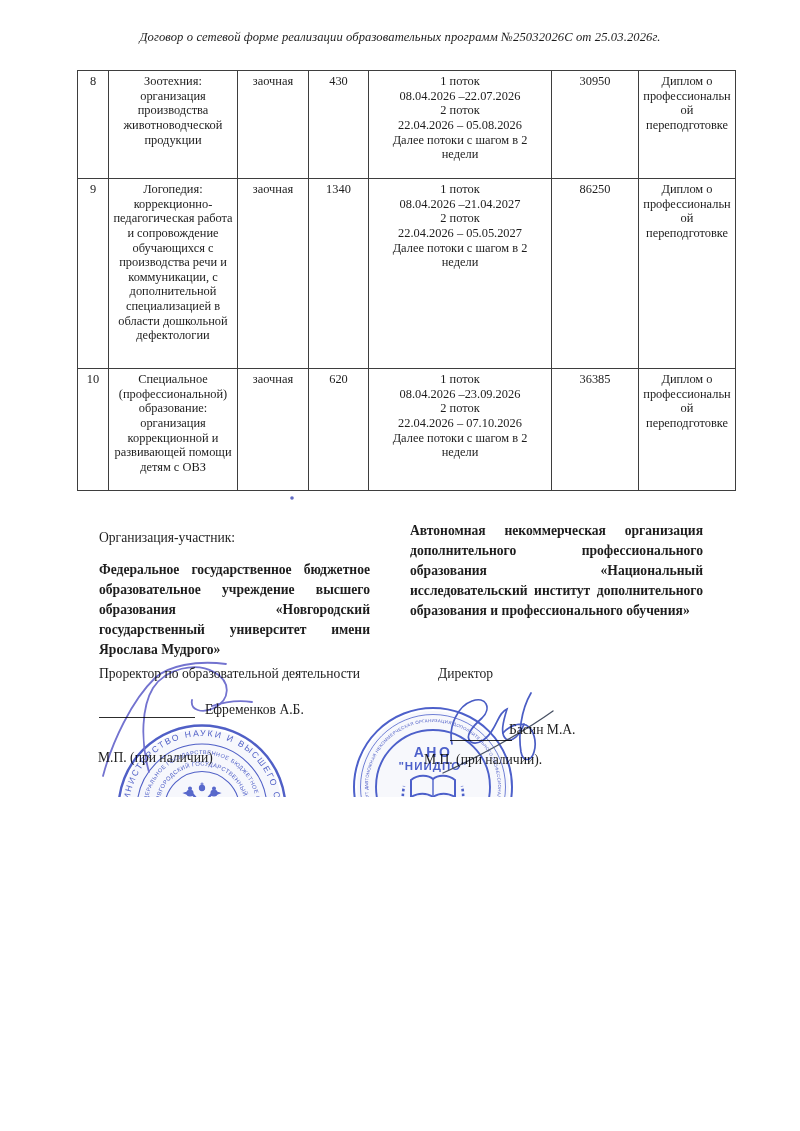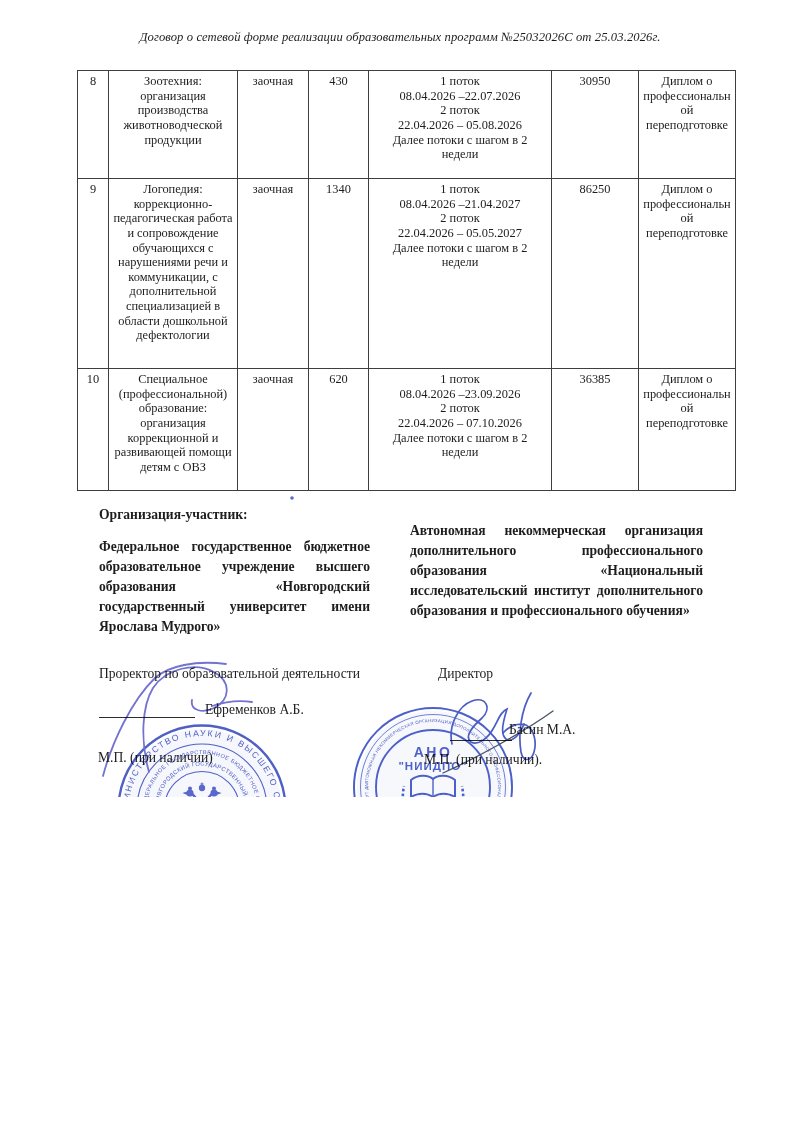--- a/index.html
+++ b/index.html
@@ -22,21 +22,21 @@
     border:1.5px solid #3e3e3e; vertical-align:top; text-align:center;
     padding:3px 4px; overflow-wrap:break-word;
   }
   tr.r8  { height:108px; }
   tr.r9  { height:190px; }
   tr.r10 { height:122px; }
   
   .party { position:absolute; top:507px; font-size:13.6px; }
   .party-left  { left:99px;  width:271px; }
   .party-right { left:410px; width:293px; }
-  .party-label { font-weight:bold; }
+  .party-label { font-weight:normal;margin-top:23px; }
   .party-name  { font-weight:bold; text-align:justify; margin-top:14px; line-height:1.48; }
   .position-left  { position:absolute; left:99px;  top:666px; font-size:13.6px; }
   .position-right { position:absolute; left:410px; top:666px; font-size:13.6px;margin-left:28px; }
   .sig-row-left { position:absolute; left:99px; top:702px; font-size:13.6px;
                   display:flex; align-items:flex-end; }
   .sig-line { display:inline-block; width:96px; height:15px;
               border-bottom:1.3px solid #2c2c2c; margin-right:10px; }
   .mp-left  { position:absolute; left:98px;  top:750px; font-size:13.6px; }
   .sig-line-right { position:absolute; left:450px; top:740px; width:62px;
                     border-top:1.3px solid #2c2c2c; }
@@ -72,21 +72,21 @@
         <td>8</td>
         <td>Зоотехния: организация производства животноводческой продукции</td>
         <td>заочная</td>
         <td>430</td>
         <td>1 поток<br>08.04.2026 –22.07.2026<br>2 поток<br>22.04.2026 – 05.08.2026<br>Далее потоки с шагом в 2 недели</td>
         <td>30950</td>
         <td>Диплом о профессиональной переподготовке</td>
       </tr>
       <tr class="r9">
         <td>9</td>
-        <td>Логопедия: коррекционно-педагогическая работа и сопровождение обучающихся с нарушениями речи и коммуникации, с дополнительной специализацией в области дошкольной дефектологии</td>
+        <td>Логопедия: коррекционно-педагогическая работа и сопровождение обучающихся с производства речи и коммуникации, с дополнительной специализацией в области дошкольной дефектологии</td>
         <td>заочная</td>
         <td>1340</td>
         <td>1 поток<br>08.04.2026 –21.04.2027<br>2 поток<br>22.04.2026 – 05.05.2027<br>Далее потоки с шагом в 2 недели</td>
         <td>86250</td>
         <td>Диплом о профессиональной переподготовке</td>
       </tr>
       <tr class="r10">
         <td>10</td>
         <td>Специальное (профессиональной) образование: организация коррекционной и развивающей помощи детям с ОВЗ</td>
         <td>заочная</td>

